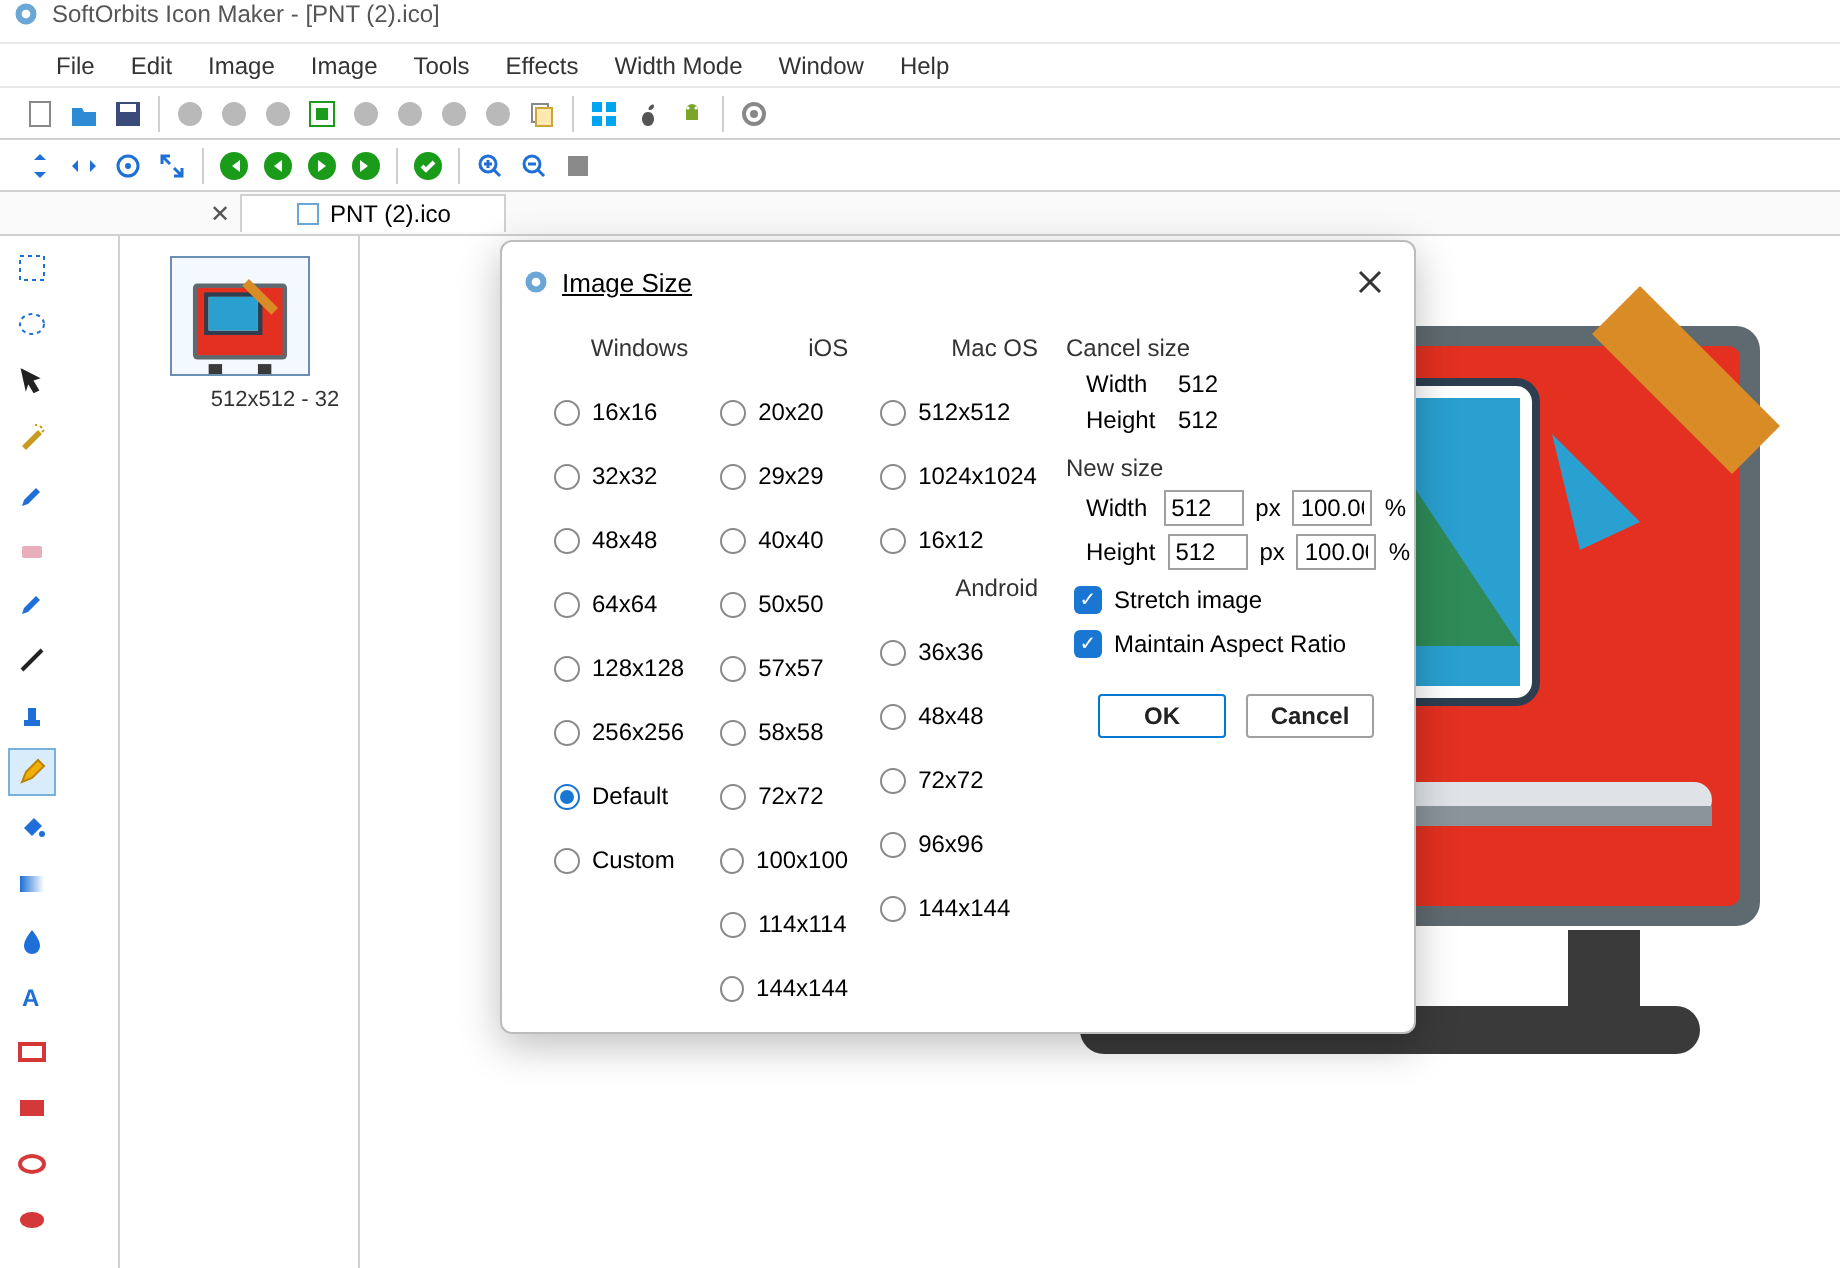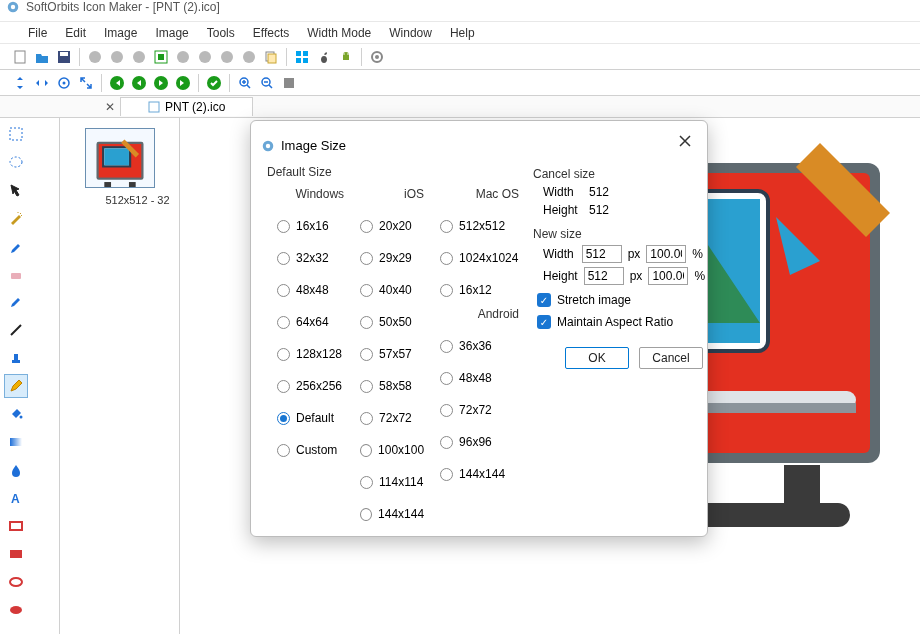--- a/index.html
+++ b/index.html
@@ -21,41 +21,41 @@
 .tool { width: 24px; height: 24px; border: 1px solid transparent; display: flex; align-items: center; justify-content: center; }
 .tool.selected { border: 1px solid #7ab0dc; background: #d8ecfb; }
 .sidepanel { width: 120px; background: #fff; border-right: 1px solid #d0d0d0; padding: 10px 8px; display: flex; flex-direction: column; align-items: center; }
 .thumbframe { width: 70px; height: 60px; border: 1px solid #6a8fb1; background: #f4f9ff; margin-bottom: 6px; position: relative; overflow: hidden; }
 .thumbframe .mini { position: absolute; inset: 6px; }
 .thumbcap { color: #333; font-size: 11px; margin-left: 36px; }
 .canvaswrap { flex: 1; position: relative; background: #fff; }
 .canvas { position: absolute; right: 30px; top: 25px; width: 390px; height: 390px; background: #fff; }
 
 .dialog { position: absolute; left: 250px; top: 120px; width: 458px; background: #fff; border: 1px solid #bcbcbc; border-radius: 6px; box-shadow: 0 6px 20px rgba(0,0,0,0.25); }
-.dlg-title { display: flex; align-items: flex-end; padding: 8px 10px; }
+.dlg-title { display: flex; align-items: center; padding: 8px 10px; text-decoration: underline; }
 .dlg-title .logo { width: 14px; height: 14px; margin-right: 6px; }
 .dlg-title .txt { flex: 1; font-size: 13px; }
 .dlg-title .close { width: 24px; height: 24px; display: flex; align-items: center; justify-content: center; }
 .dlg-body { padding: 4px 16px 12px 16px; display: flex; gap: 14px; }
 .leftcol { width: 252px; }
 .rightcol { width: 170px; }
 .grouplbl { color: #333; margin-bottom: 6px; }
 .oscols { display: flex; gap: 6px; }
 .oscol .oshd { margin: 2px 0 6px 2px; color: #333; text-align: right; }
 .radio { display: flex; align-items: center; gap: 6px; margin: 18px 0 3px 10px; }
 .radio .rbtn { width: 13px; height: 13px; border: 1px solid #8a8a8a; border-radius: 50%; display: flex; align-items: center; justify-content: center; background: #fff; }
 .radio.sel .rbtn { border-color: #1976d2; }
 .radio.sel .rbtn::after { content: ""; width: 7px; height: 7px; background: #1976d2; border-radius: 50%; }
 .field { display: flex; align-items: center; gap: 6px; margin: 4px 0 4px 10px; }
 .field .lbl { width: 40px; }
 .field .numin { width: 40px; height: 18px; border: 1px solid #a0a0a0; padding: 1px 3px; background: #fff; }
 .field .pct { width: 40px; height: 18px; border: 1px solid #a0a0a0; padding: 1px 3px; background: #fff; }
 .chk { display: flex; align-items: center; gap: 6px; margin: 8px 0 0 4px; }
 .chk .cbox { width: 14px; height: 14px; background: #1976d2; border-radius: 3px; display: flex; align-items: center; justify-content: center; color: #fff; font-size: 10px; }
-.dlg-buttons { display: flex; gap: 10px; justify-content: flex-end; margin-top: 18px; }
+.dlg-buttons { display: flex; gap: 10px; justify-content: center; margin-top: 18px; font-weight: bold; }
 .dlg-buttons .btn { width: 64px; height: 22px; border: 1px solid #0078d4; border-radius: 2px; display: flex; align-items: center; justify-content: center; color: #222; background: #fff; }
 .dlg-buttons .btn.cancel { border-color: #a0a0a0; }
 .sectlbl { color: #333; margin: 2px 0 4px 0; }
 
 .easel-frame { fill: #5f6a70; }
 .easel-back { fill: #e33020; }
 .easel-screen { fill: #fff; stroke: #2c3e50; stroke-width: 4; }
 .easel-leg { fill: #3a3a3a; }
 .brush-handle { fill: #d98b25; }
 .brush-tip { fill: #2aa0d0; }
@@ -408,21 +408,20 @@
       </svg>
     <span class="txt">Image Size</span>
     <div class="close">
         <svg width="12" height="12">
           <path d="M1 1l10 10M11 1L1 11" stroke="#333" stroke-width="1.5"></path>
         </svg>
       </div>
   </div>
   <div class="dlg-body">
     <div class="leftcol">
-      <div class="grouplbl">Default Size</div>
       <div class="oscols">
         <div class="oscol" style="width:78px">
           <div class="oshd">Windows</div>
           <div class="radio">
               <span class="rbtn"></span>
               <span>16x16</span>
             </div>
           <div class="radio">
               <span class="rbtn"></span>
               <span>32x32</span>

